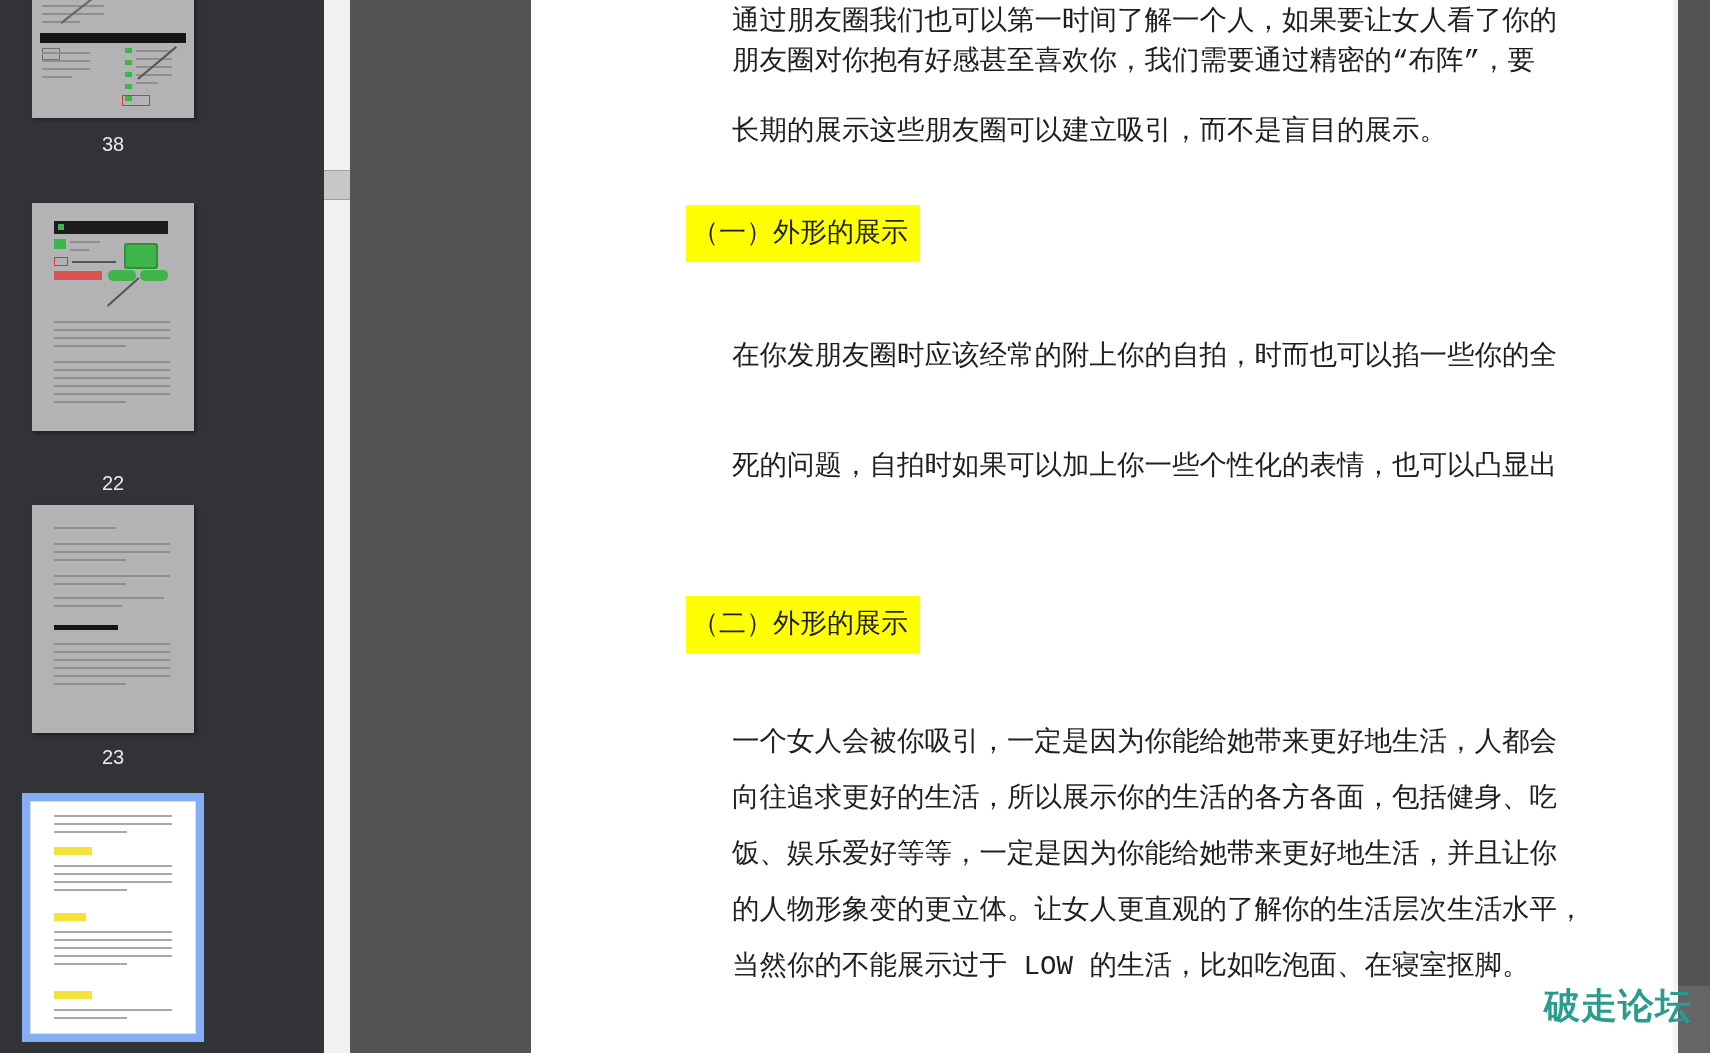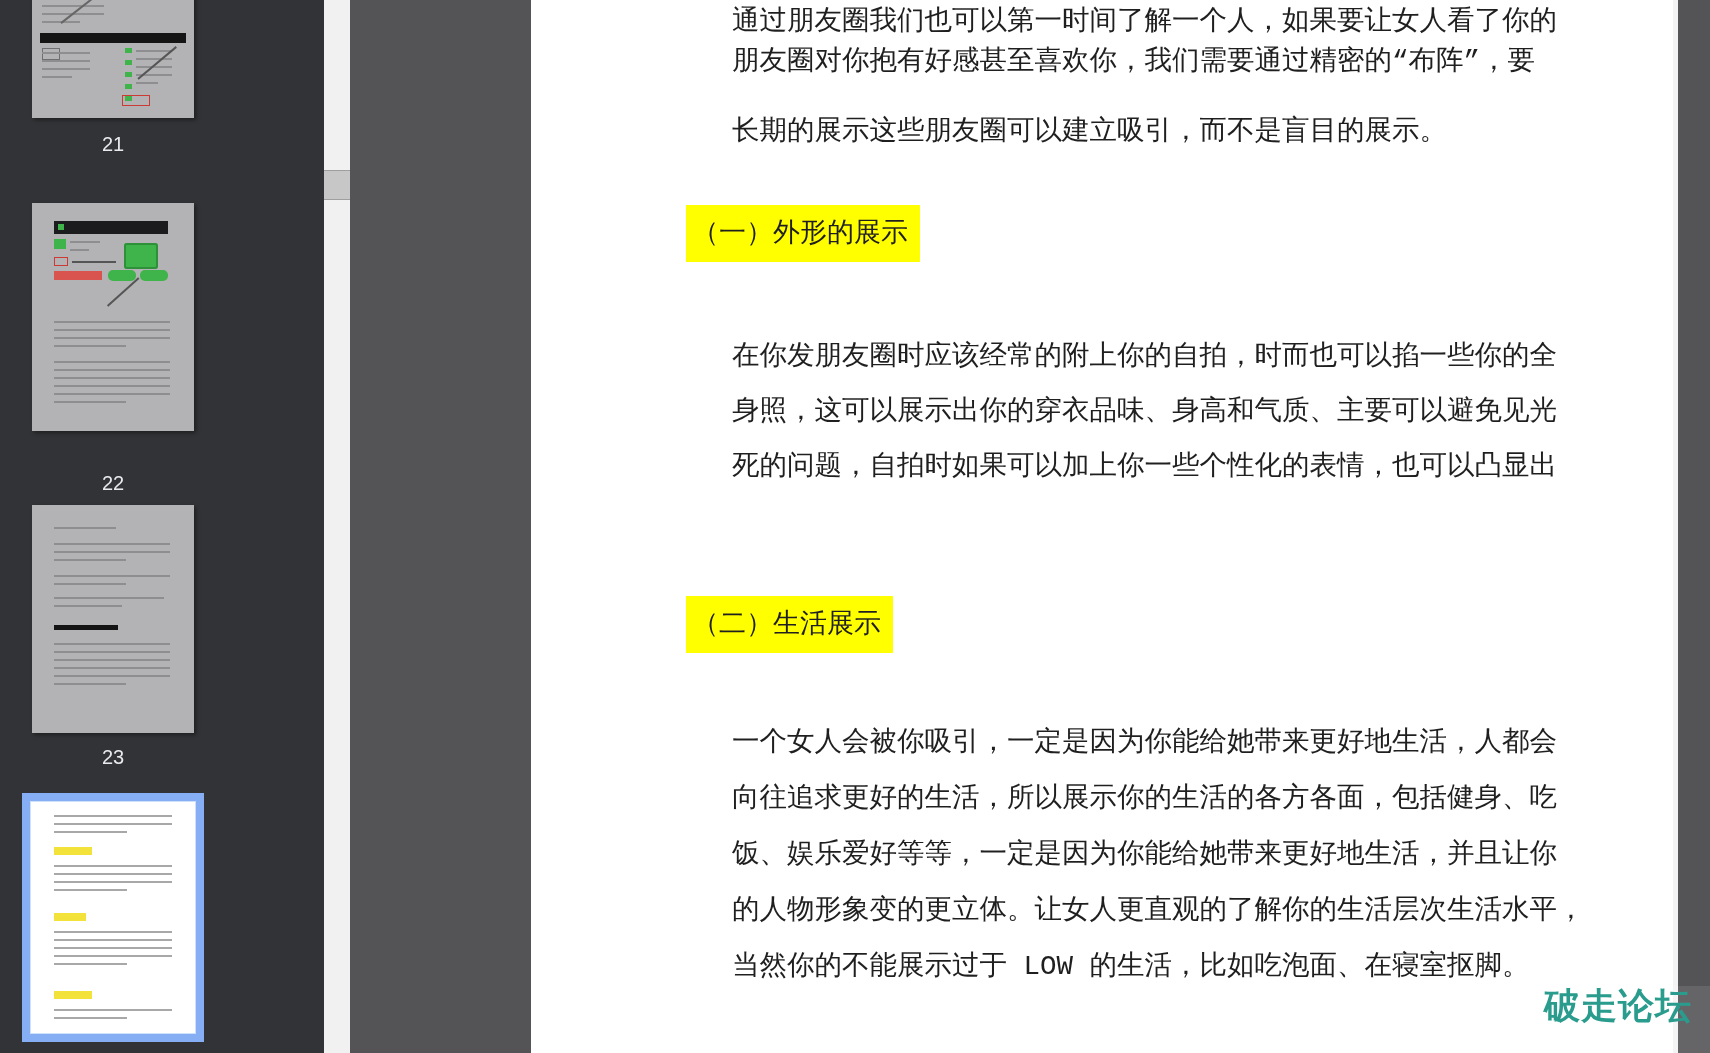--- a/index.html
+++ b/index.html
@@ -71,21 +71,21 @@
     <div class="sketch-lines" style="left:104px;top:160px;width:36px;">
         <div class="skline"></div>
         <div class="skline"></div>
         <div class="skline"></div>
         <div class="skline"></div>
         <div class="skline"></div>
       </div>
     <div style="position:absolute;left:90px;top:205px;width:28px;height:11px;border:1.5px solid #cc3b33;"></div>
     <div style="position:absolute;left:100px;top:172px;width:50px;height:1.5px;background:#555;transform:rotate(-40deg);"></div>
   </div>
-  <div class="pagenum" style="top:133px;">21</div>
+  <div class="pagenum" style="top:133px;">38</div>
 
   <div class="thumb" style="top:203px;height:228px;">
     <div style="position:absolute;left:22px;top:18px;width:114px;height:13px;background:#1c1c1e;"></div>
     <div style="position:absolute;left:26px;top:21px;width:6px;height:6px;background:#3eb44a;"></div>
     <div style="position:absolute;left:22px;top:36px;width:12px;height:10px;background:#3eb44a;"></div>
     <div class="sketch-lines" style="left:38px;top:38px;width:30px;">
         <div class="skline"></div>
         <div class="skline"></div>
       </div>
     <div style="position:absolute;left:92px;top:40px;width:34px;height:26px;background:#3eb44a;border-radius:3px;box-shadow:0 0 0 2px #2e9039 inset;"></div>
@@ -180,24 +180,23 @@
 <div class="viewer">
   <div class="page">
 
     <div class="docline" style="top:2px;">通过朋友圈我们也可以第一时间了解一个人，如果要让女人看了你的</div>
     <div class="docline" style="top:42px;">朋友圈对你抱有好感甚至喜欢你，我们需要通过精密的“布阵”，要</div>
     <div class="docline" style="top:112px;">长期的展示这些朋友圈可以建立吸引，而不是盲目的展示。</div>
 
     <div class="heading" style="top:205px;">（一）外形的展示</div>
 
     <div class="docline" style="top:337px;">在你发朋友圈时应该经常的附上你的自拍，时而也可以掐一些你的全</div>
-    <div class="docline" style="top:392px;">身照，这可以展示出你的穿衣品味、身高和气质、主要可以避免见光</div>
     <div class="docline" style="top:447px;">死的问题，自拍时如果可以加上你一些个性化的表情，也可以凸显出</div>
 
-    <div class="heading" style="top:596px;">（二）生活展示</div>
+    <div class="heading" style="top:596px;">（二）外形的展示</div>
 
     <div class="docline" style="top:723px;">一个女人会被你吸引，一定是因为你能给她带来更好地生活，人都会</div>
     <div class="docline" style="top:779px;">向往追求更好的生活，所以展示你的生活的各方各面，包括健身、吃</div>
     <div class="docline" style="top:835px;">饭、娱乐爱好等等，一定是因为你能给她带来更好地生活，并且让你</div>
     <div class="docline" style="top:891px;">的人物形象变的更立体。让女人更直观的了解你的生活层次生活水平，</div>
     <div class="docline" style="top:947px;text-align:center;">当然你的不能展示过于 LOW 的生活，比如吃泡面、在寝室抠脚。</div>
 
   </div>
   <div class="page-gap"></div>
 </div>

